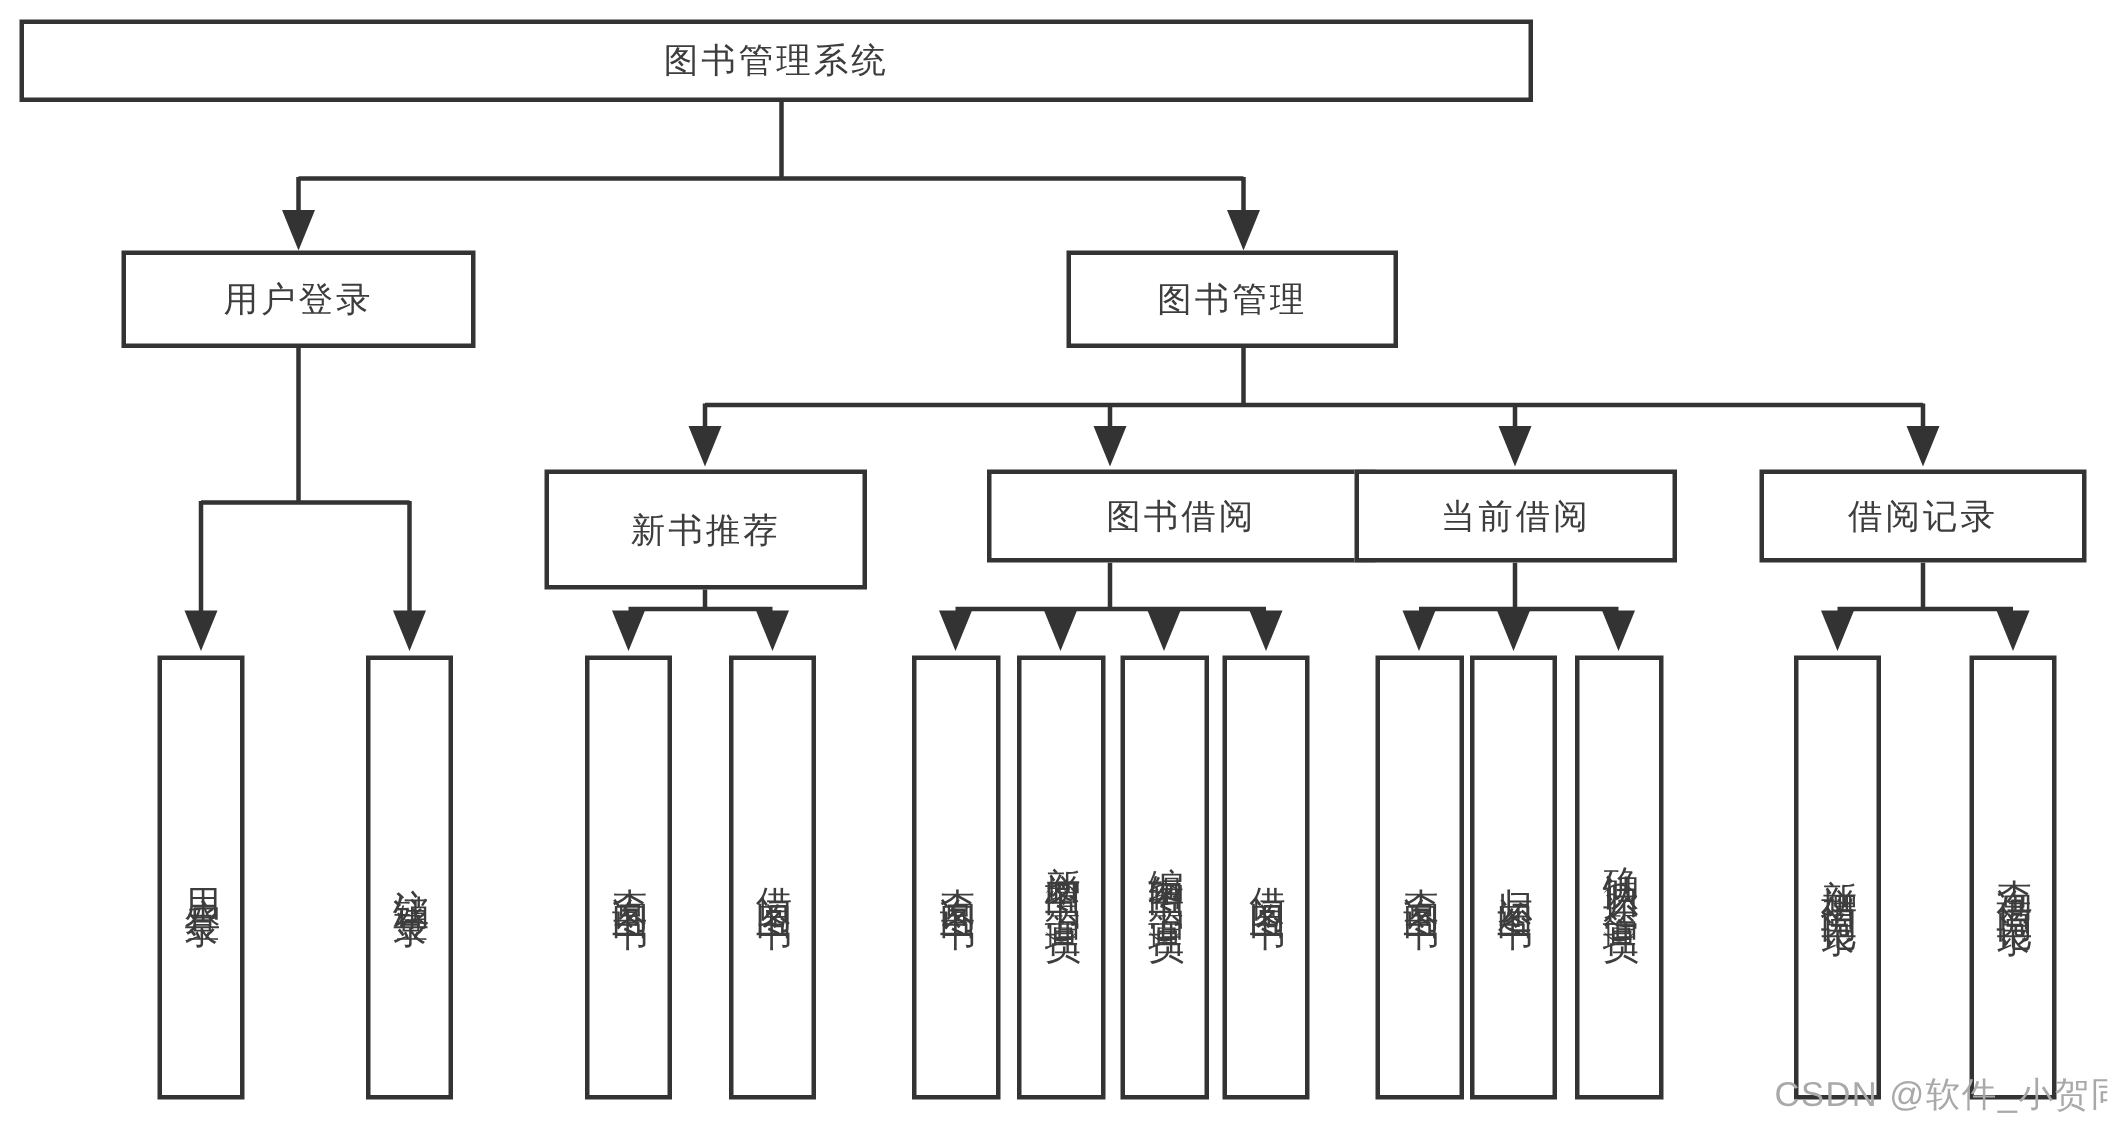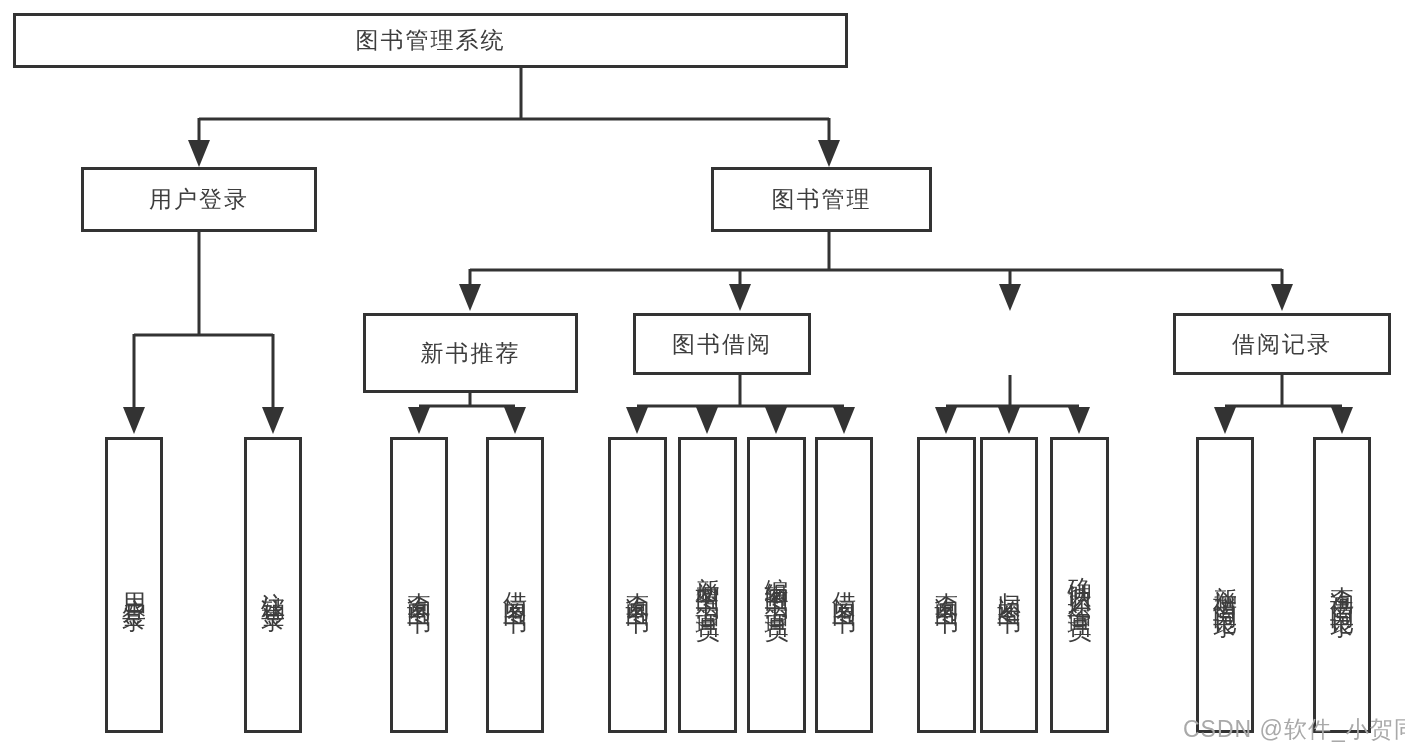--- a/index.html
+++ b/index.html
@@ -102,36 +102,39 @@
       <polygon points="1068,407 1090,407 1079,434"></polygon>
     </g>
 
     <g>
       <path d="M1282 375 V406 M1225 406 H1342"></path>
       <polygon points="1214,407 1236,407 1225,434"></polygon>
       <polygon points="1331,407 1353,407 1342,434"></polygon>
     </g>
   </svg>
 
-  <div class="box" style="left:13px;top:13px;width:835px;height:55px">
+  <div class="box" style="left:13px;top:13px;width:1009px;height:55px">
     <span class="hlabel">图书管理系统</span>
   </div>
 
   <div class="box" style="left:81px;top:167px;width:236px;height:65px">
     <span class="hlabel">用户登录</span>
   </div>
   <div class="box" style="left:711px;top:167px;width:221px;height:65px">
     <span class="hlabel">图书管理</span>
   </div>
 
   <div class="box" style="left:363px;top:313px;width:215px;height:80px">
     <span class="hlabel">新书推荐</span>
   </div>
-  <div class="box" style="left:633px;top:313px;width:178px;height:62px">
+  <div class="box" style="left:658px;top:313px;width:259px;height:62px">
     <span class="hlabel">图书借阅</span>
+  </div>
+  <div class="box" style="left:903px;top:313px;width:215px;height:62px">
+    <span class="hlabel">当前借阅</span>
   </div>
   <div class="box" style="left:1173px;top:313px;width:218px;height:62px">
     <span class="hlabel">借阅记录</span>
   </div>
 
   <div class="box" style="left:105px;top:437px;width:58px;height:296px">
     <span class="vlabel">用户登录</span>
   </div>
   <div class="box" style="left:244px;top:437px;width:58px;height:296px">
     <span class="vlabel">注销登录</span>

